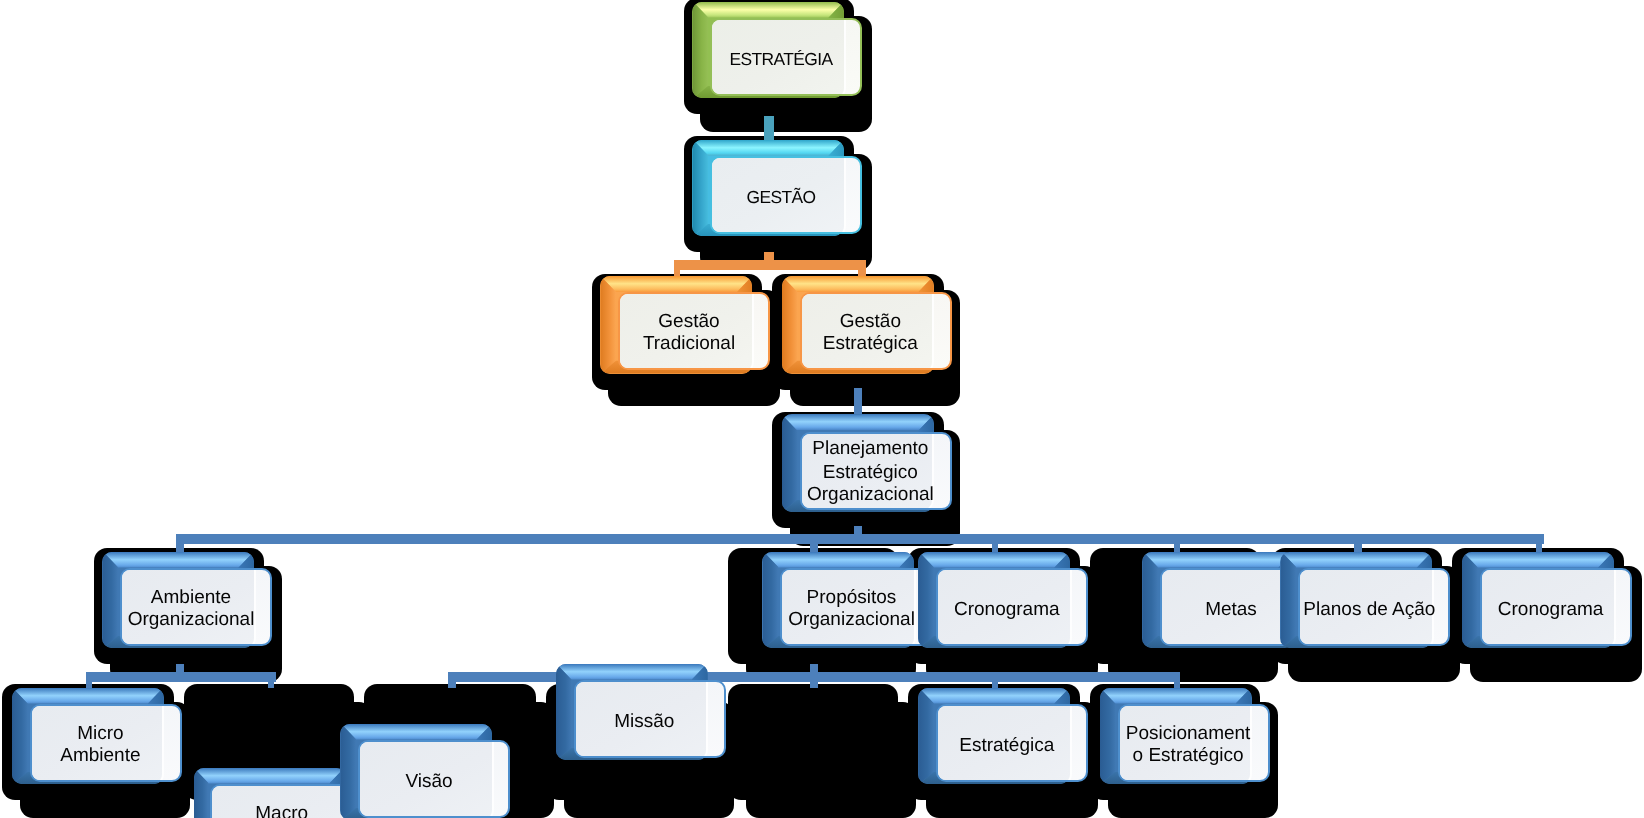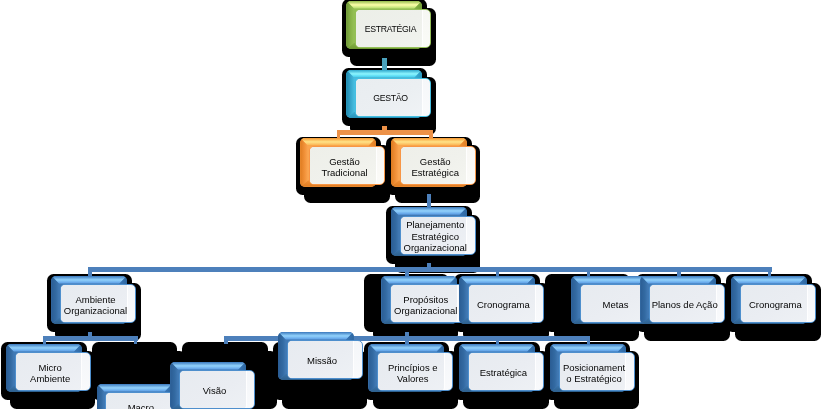--- a/index.html
+++ b/index.html
@@ -339,33 +339,20 @@
           <i class="top"></i>
           <i class="lft"></i>
           <i class="rgt"></i>
           <i class="bot"></i>
         </div>
         <div class="front">
           <div class="gloss"></div>
           <div class="lbl">Missão</div>
         </div>
       </div>
-      <div class="node" style="left: 377.26px; top: 352px; --bd: #4e8fcd; --face: #4079b4; --fbg: linear-gradient(180deg,#f4f6f9 0%,#f9fafc 100%); --g1: #e7ebf0; --g2: #eaedf2; --g3: #eef1f5; --t1: #3a78bc; --t2: #92d2fc; --t3: #68a9ea; --t4: #4a86c9; --l1: #2a5c93; --l2: #336aa2; --l3: #4179b4; --r1: #3b78b8; --r2: #2d67a1; --b1: #3a74ab; --b2: #2d5f8d;">
-        <div class="back">
-          <i class="top"></i>
-          <i class="lft"></i>
-          <i class="rgt"></i>
-          <i class="bot"></i>
-        </div>
-        <div class="front">
-          <div class="gloss"></div>
-          <div class="lbl">Princípios e
-Valores</div>
-        </div>
-      </div>
       <div class="node" style="left: 467.9px; top: 352px; --bd: #4e8fcd; --face: #4079b4; --fbg: linear-gradient(180deg,#f4f6f9 0%,#f9fafc 100%); --g1: #e7ebf0; --g2: #eaedf2; --g3: #eef1f5; --t1: #3a78bc; --t2: #92d2fc; --t3: #68a9ea; --t4: #4a86c9; --l1: #2a5c93; --l2: #336aa2; --l3: #4179b4; --r1: #3b78b8; --r2: #2d67a1; --b1: #3a74ab; --b2: #2d5f8d;">
         <div class="back">
           <i class="top"></i>
           <i class="lft"></i>
           <i class="rgt"></i>
           <i class="bot"></i>
         </div>
         <div class="front">
           <div class="gloss"></div>
           <div class="lbl">Estratégica</div>

